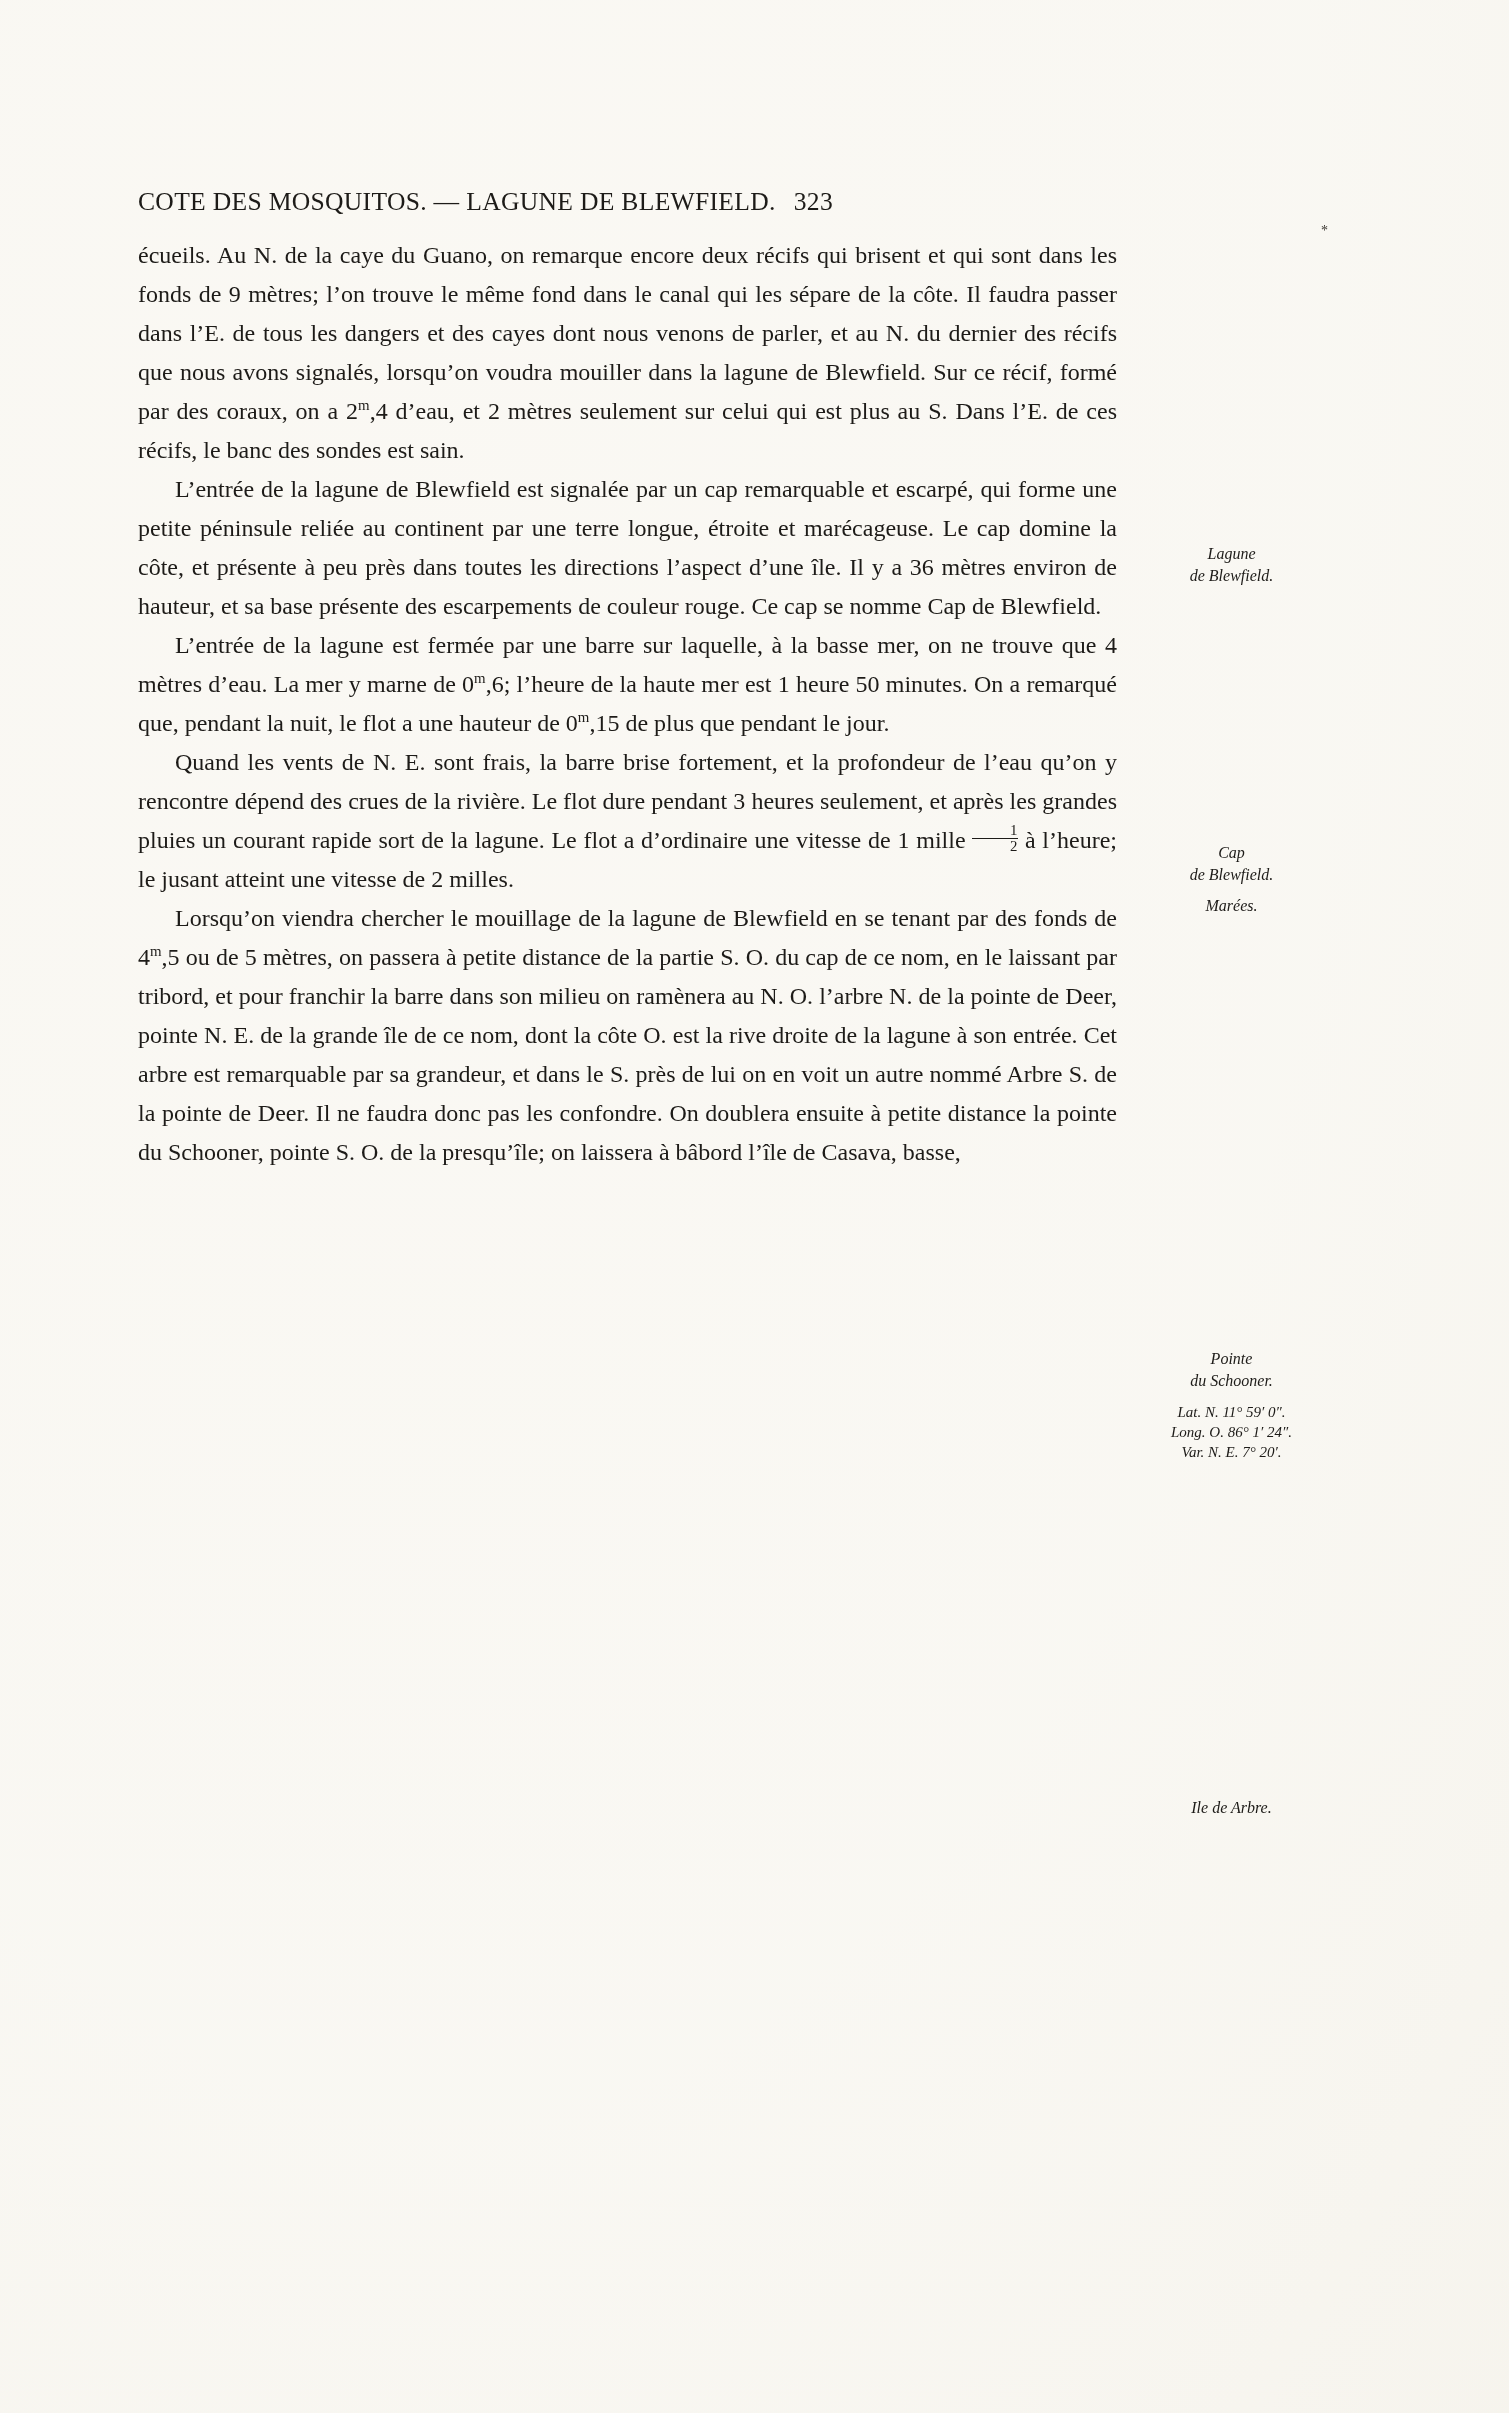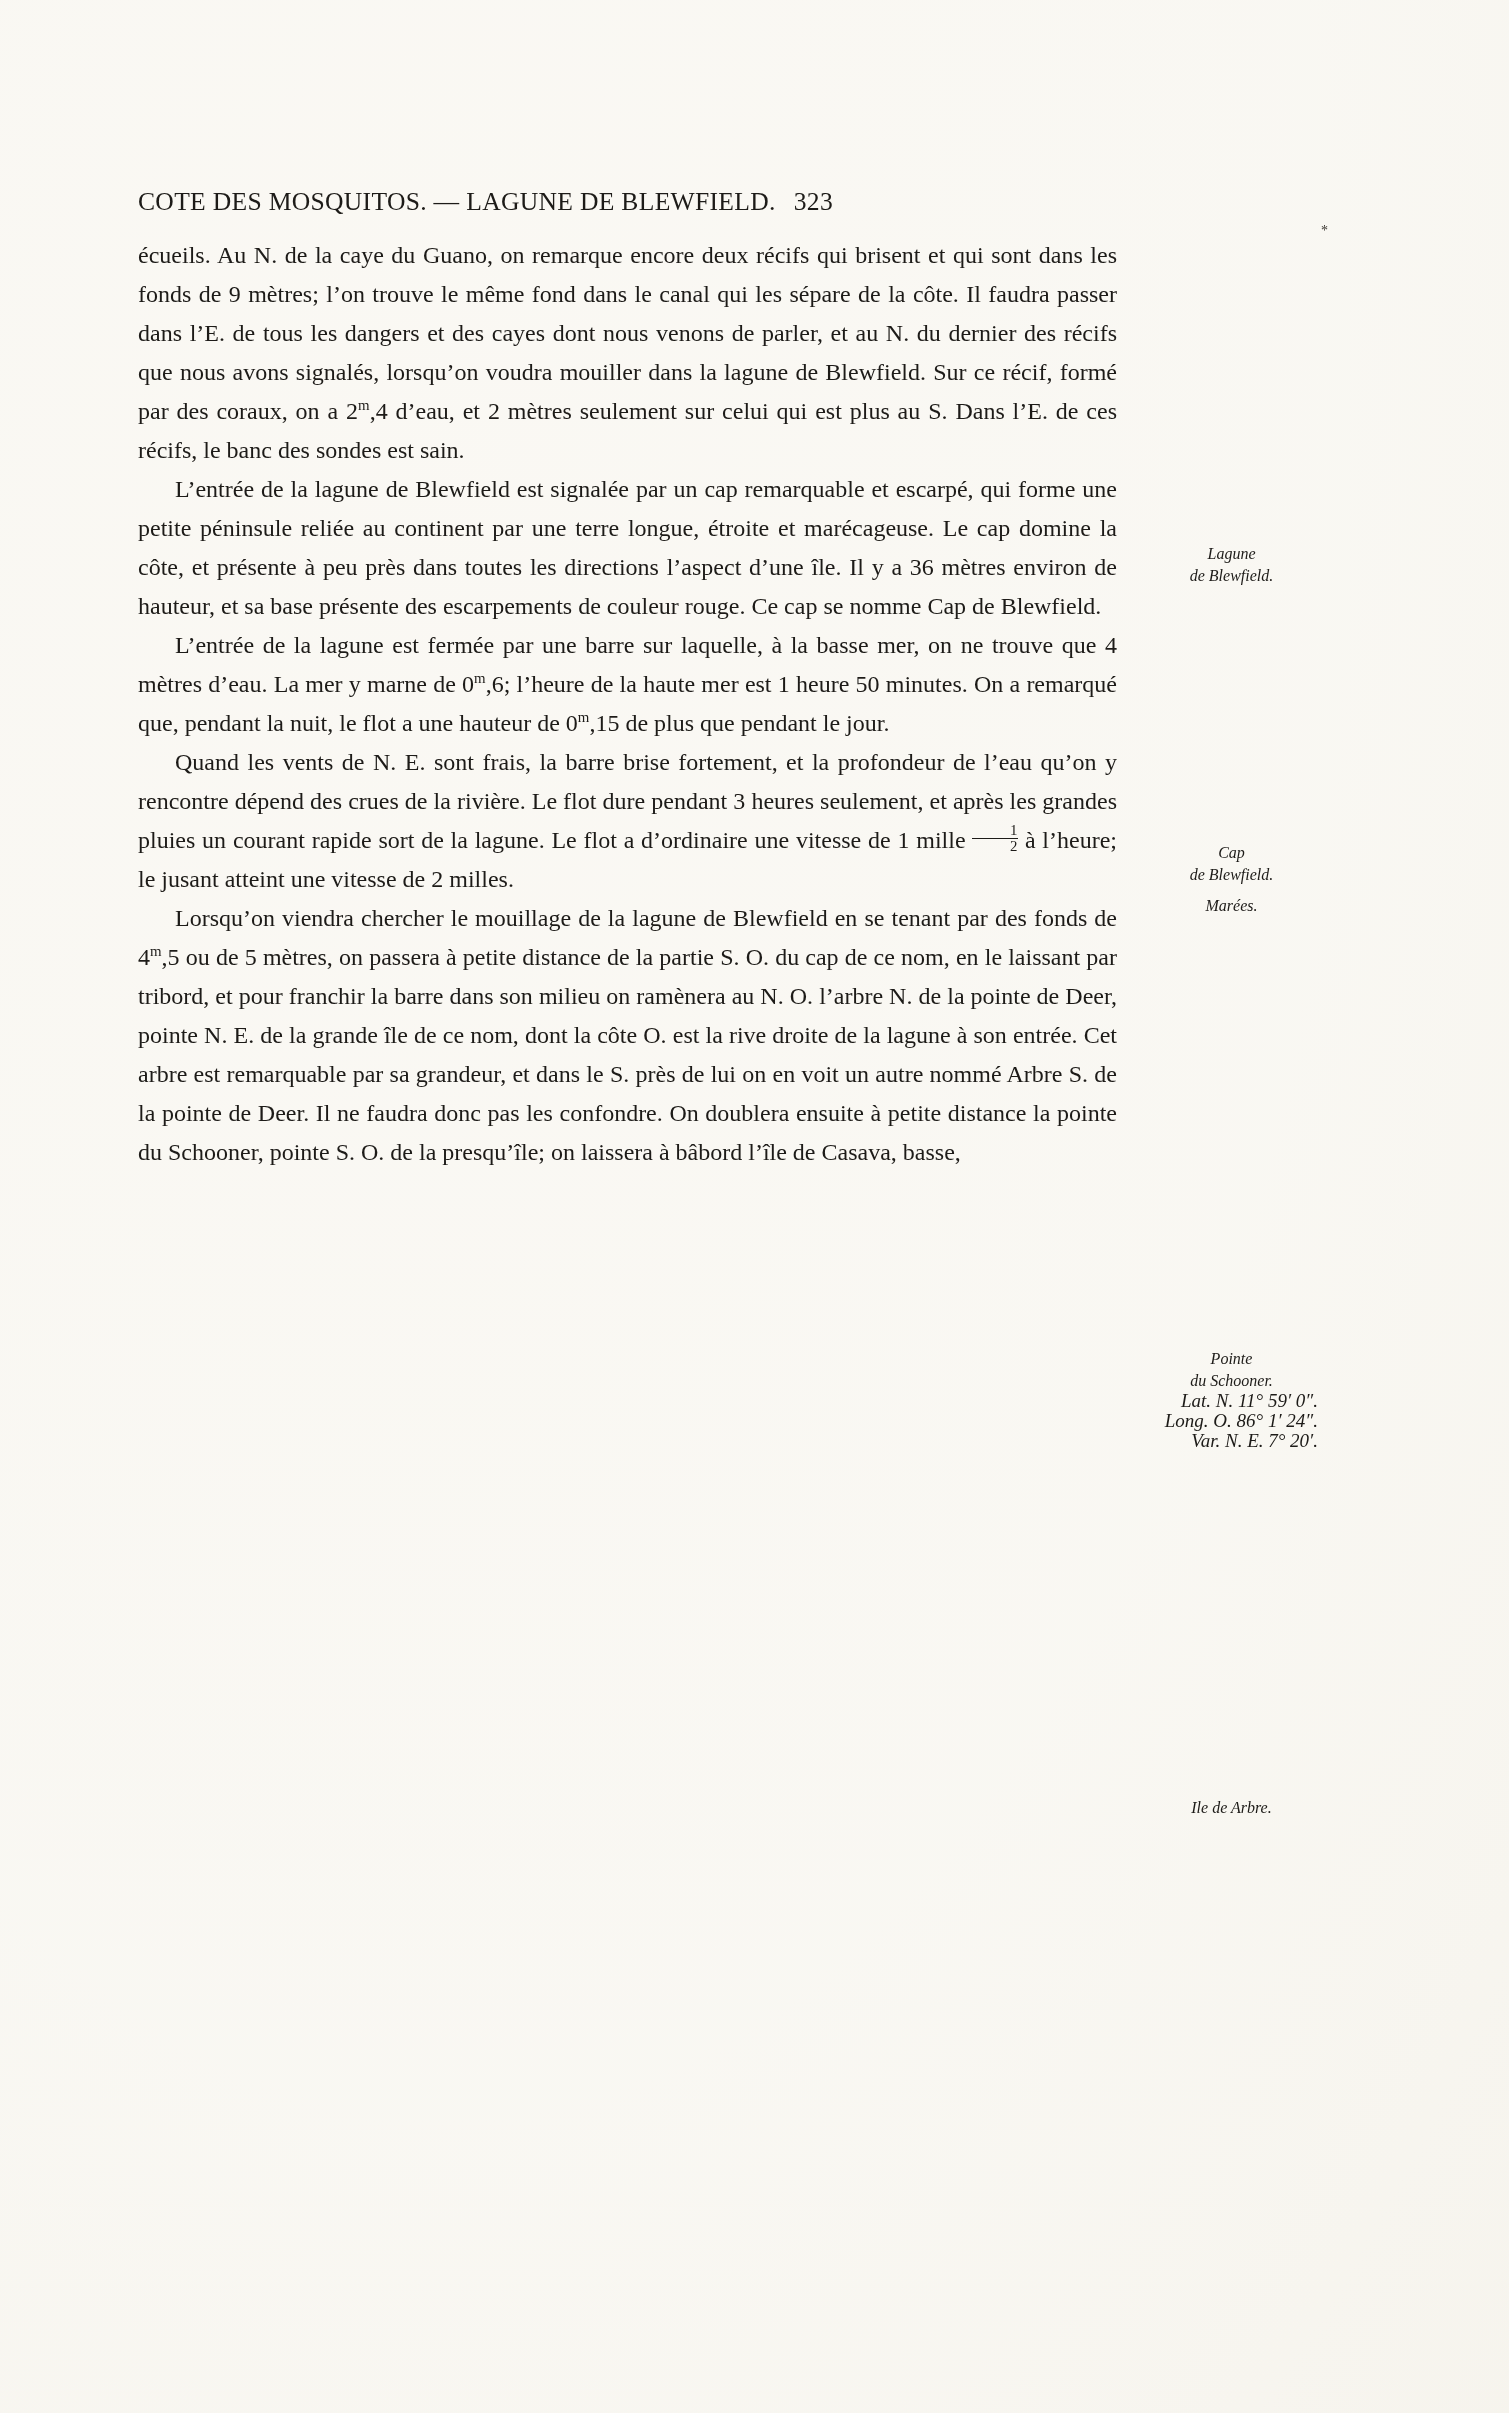--- a/index.html
+++ b/index.html
@@ -81,24 +81,25 @@
     position: absolute;
     width: 173px;
     text-align: center;
     font-style: italic;
   }
   .margin-note .line {
     display: block;
     white-space: nowrap;
   }
   .coords {
-    font-size: 19px;
+    font-size: 15px;
     line-height: 20px;
-    text-align: right;
+    text-align: center;
     white-space: nowrap;
+    margin-top: 11px;
   }
   sup.m {
     font-size: 0.62em;
     vertical-align: super;
     line-height: 0;
   }
   .frac {
     display: inline-block;
     font-size: 0.62em;
     vertical-align: -0.15em;

